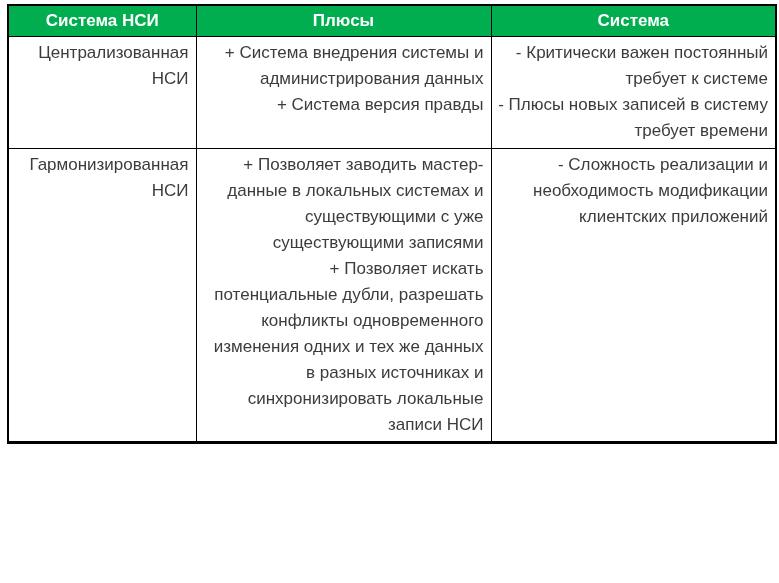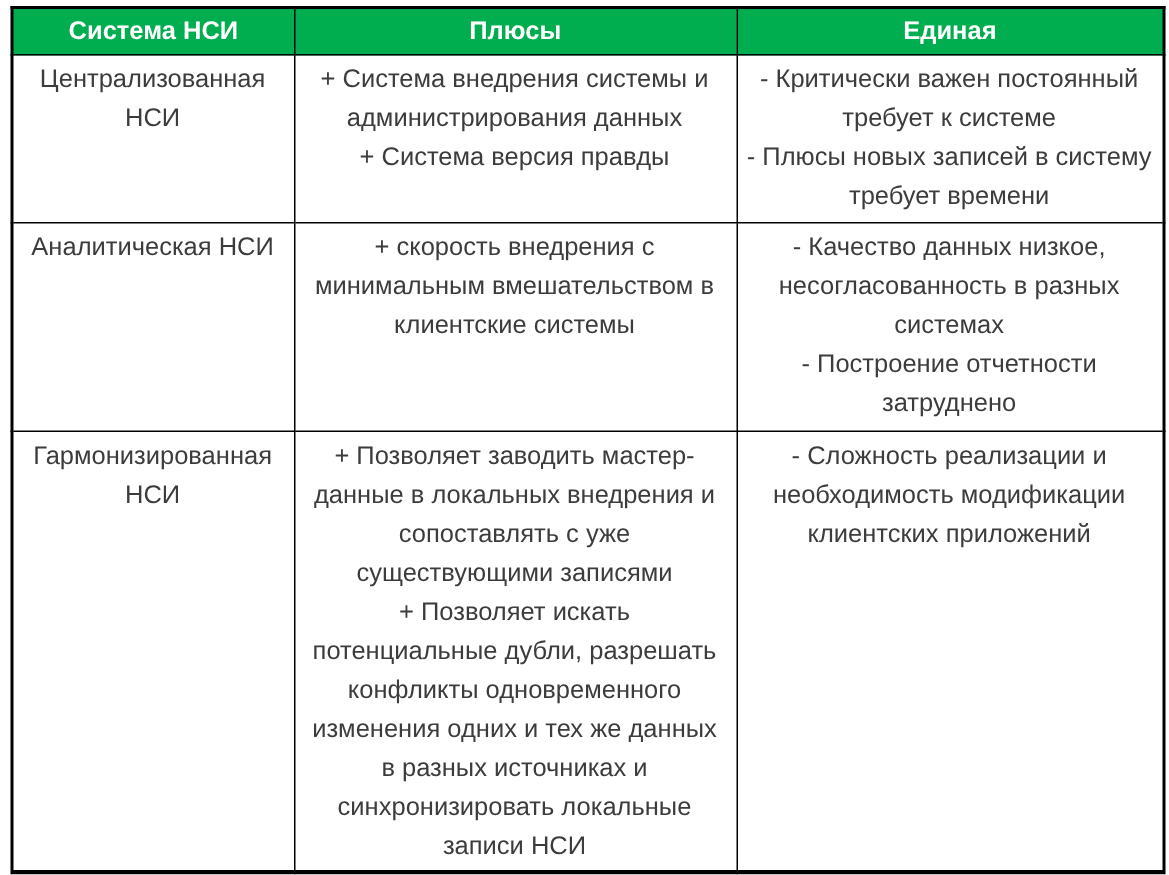--- a/index.html
+++ b/index.html
@@ -42,21 +42,21 @@
     text-align: center;
     vertical-align: middle;
     padding: 1px 20px;
   }
   tbody td {
     vertical-align: top;
     padding: 3px 7px 3px 6px;
     font-size: 17px;
     line-height: 26px;
     color: var(--body-text, #3c3c3c);
-    text-align: center;
+    text-align: right;
     margin-left: 32px;
   }
   td.cell-system {
     overflow-wrap: break-word;
     word-break: break-word;
   }
   tbody tr.r0 { height: 112px; }
   tbody tr.r1 { height: 139px; }
   tbody tr.r2 { height: 287px; }
   .item { display: block; }
@@ -68,49 +68,39 @@
   <table class="nsi">
     <colgroup>
       <col class="col-system">
       <col class="col-pros">
       <col class="col-cons">
     </colgroup>
     <thead>
       <tr>
         <th>Система НСИ</th>
         <th>Плюсы</th>
-        <th>Единая</th>
+        <th>Система</th>
       </tr>
     </thead>
     <tbody id="tbody">
         <tr class="r0">
           <td class="cell-system">Централизованная НСИ</td>
           <td class="cell-pros">
             <div class="item">+ Система внедрения системы и администрирования данных</div>
             <div class="item">+ Система версия правды</div>
           </td>
           <td class="cell-cons">
             <div class="item">- Критически важен постоянный требует к системе</div>
             <div class="item">- Плюсы новых записей в систему требует времени</div>
           </td>
         </tr>
-        <tr class="r1">
-          <td class="cell-system">Аналитическая НСИ</td>
-          <td class="cell-pros">
-            <div class="item">+ скорость внедрения с минимальным вмешательством в клиентские системы</div>
-          </td>
-          <td class="cell-cons">
-            <div class="item">- Качество данных низкое, несогласованность в разных системах</div>
-            <div class="item">- Построение отчетности затруднено</div>
-          </td>
-        </tr>
         <tr class="r2">
           <td class="cell-system">Гармонизированная НСИ</td>
           <td class="cell-pros">
-            <div class="item">+ Позволяет заводить мастер-данные в локальных внедрения и сопоставлять с уже существующими записями</div>
+            <div class="item">+ Позволяет заводить мастер-данные в локальных системах и существующими с уже существующими записями</div>
             <div class="item">+ Позволяет искать потенциальные дубли, разрешать конфликты одновременного изменения одних и тех же данных в разных источниках и синхронизировать локальные записи НСИ</div>
           </td>
           <td class="cell-cons">
             <div class="item">- Сложность реализации и необходимость модификации клиентских приложений</div>
           </td>
         </tr>
       </tbody>
   </table>
 </div>
 

